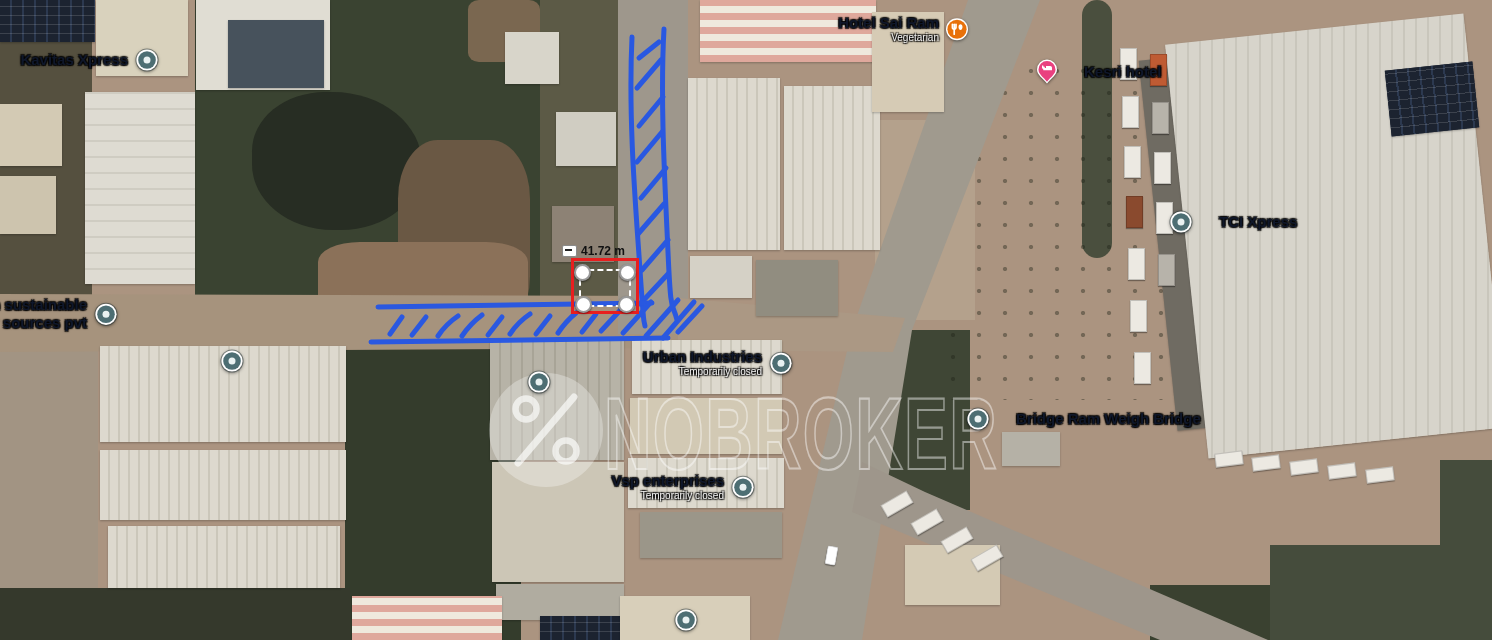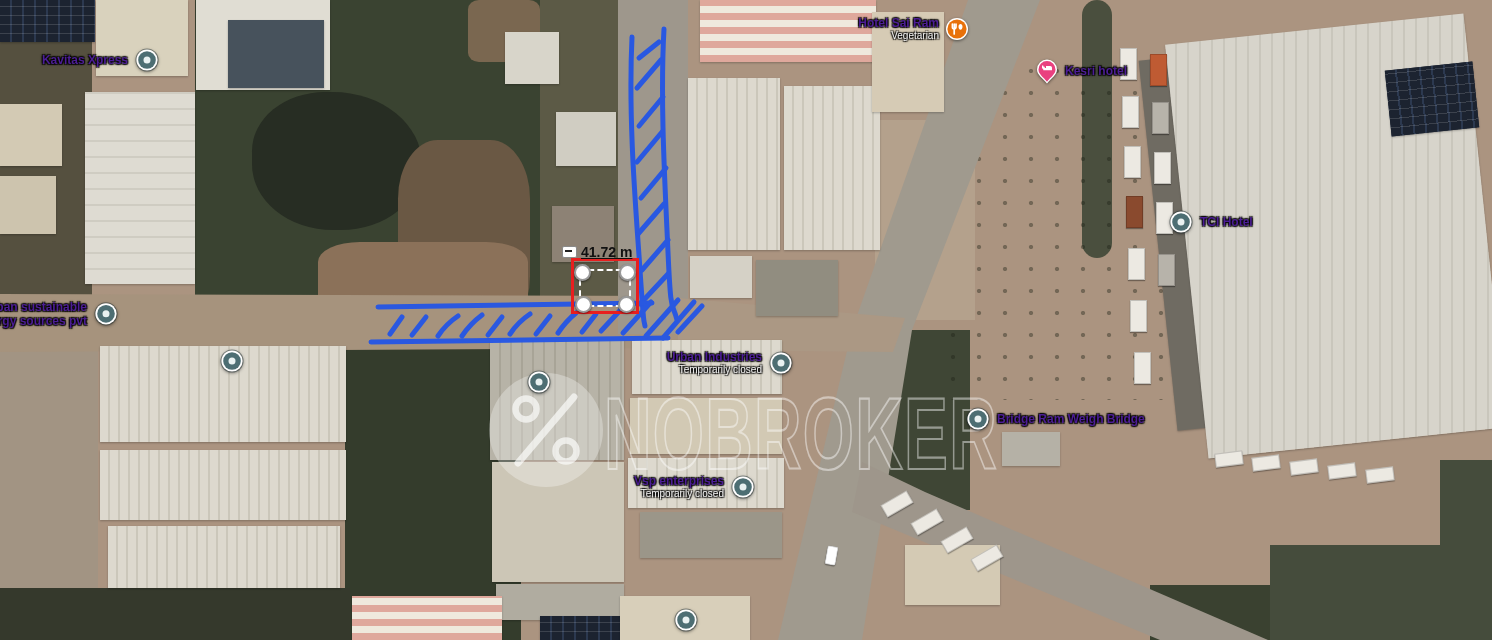--- a/index.html
+++ b/index.html
@@ -19,28 +19,28 @@
   .truck{position:absolute;z-index:4;background:#ece9e2;border:1px solid rgba(0,0,0,.18);box-shadow:0 1px 1px rgba(0,0,0,.35);}
   .anno{position:absolute;left:0;top:0;z-index:30;pointer-events:none;}
   .wm{position:absolute;left:0;top:0;z-index:45;pointer-events:none;}
   .wm text{font-family:"Liberation Sans",sans-serif;font-weight:bold;font-size:102px;
            fill:none;stroke:rgba(255,255,255,.45);stroke-width:2.2px;letter-spacing:2px;}
   .measure{position:absolute;border:3px solid #e81f1f;z-index:40;}
   .mdash{position:absolute;left:5px;top:8px;right:5px;bottom:4px;border:2px dashed #fff;}
   .handle{position:absolute;width:13px;height:13px;border-radius:50%;background:#fff;
           border:2px solid rgba(70,70,70,.55);box-shadow:0 1px 2px rgba(0,0,0,.5);}
   .mlabel{position:absolute;top:-17px;left:-12px;display:flex;gap:4px;align-items:center;
-          font-weight:700;font-size:14px;color:#111;white-space:nowrap;text-decoration:underline;}
+          font-weight:700;font-size:12px;color:#111;white-space:nowrap;}
   .mchip{display:inline-block;width:13px;height:10px;background:#fff;border:1px solid #8a8a8a;border-radius:2px;position:relative;}
   .mchip::after{content:'';position:absolute;left:2px;top:3px;width:7px;height:2px;background:#222;}
   #labels .maplabel{position:absolute;display:flex;align-items:center;gap:6px;transform:translateY(-50%);z-index:50;cursor:pointer;}
   .labeltext{display:flex;flex-direction:column;line-height:1.18;}
   .iright .labeltext{align-items:flex-end;text-align:right;}
-  .ileft  .labeltext{align-items:flex-start;text-align:center;}
-  .lline{color:#4c1d95;font-weight:700;font-size:12px;white-space:nowrap;
+  .ileft  .labeltext{align-items:flex-start;text-align:center;margin-left:19px;}
+  .lline{color:#0f172a;font-weight:700;font-size:15px;white-space:nowrap;
          text-shadow:-1px -1px 1px rgba(0,0,0,.8),1px -1px 1px rgba(0,0,0,.8),
                      -1px 1px 1px rgba(0,0,0,.8),1px 1px 1px rgba(0,0,0,.8),0 0 3px rgba(0,0,0,.55);}
   .lsmall{font-size:10px;font-weight:400;color:#f1f1f1;}
   .poiicon{display:flex;flex:none;filter:drop-shadow(0 1px 1.5px rgba(0,0,0,.5));}
 </style>
 </head>
 <body>
 
 <div class="map">
 
@@ -233,21 +233,21 @@
       <div class="maplabel ileft" style="left: 1168px; top: 222px;">
         <span class="poiicon">
           <svg width="26" height="26" viewBox="0 0 26 26">
             <circle cx="13" cy="13" r="11.6" fill="rgba(35,52,54,.45)"></circle>
             <circle cx="13" cy="13" r="10.6" fill="#fff"></circle>
             <circle cx="13" cy="13" r="8.8" fill="#4d6e73"></circle>
             <circle cx="13" cy="13" r="3.5" fill="#e9f1f1"></circle>
           </svg>
         </span>
         <span class="labeltext">
-          <span class="lline">TCI Hotel</span>
+          <span class="lline">TCI Xpress</span>
         </span>
       </div>
       <div class="maplabel iright" style="right: 1373px; top: 314px;">
         <span class="labeltext">
           <span class="lline">Urban sustainable</span>
           <span class="lline">energy sources pvt</span>
         </span>
         <span class="poiicon">
           <svg width="26" height="26" viewBox="0 0 26 26">
             <circle cx="13" cy="13" r="11.6" fill="rgba(35,52,54,.45)"></circle>

